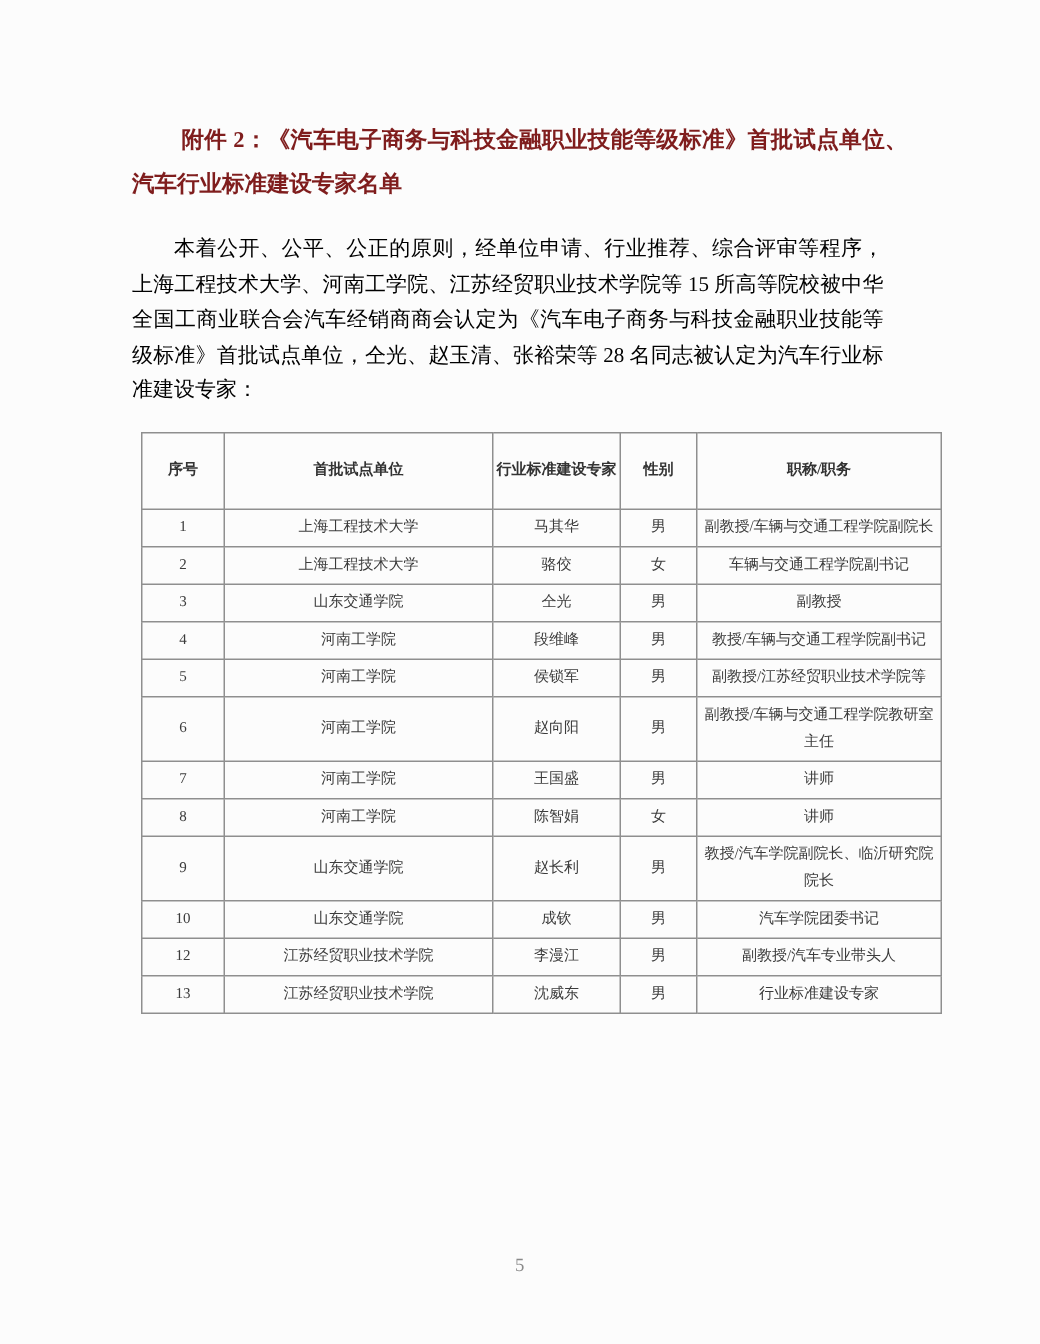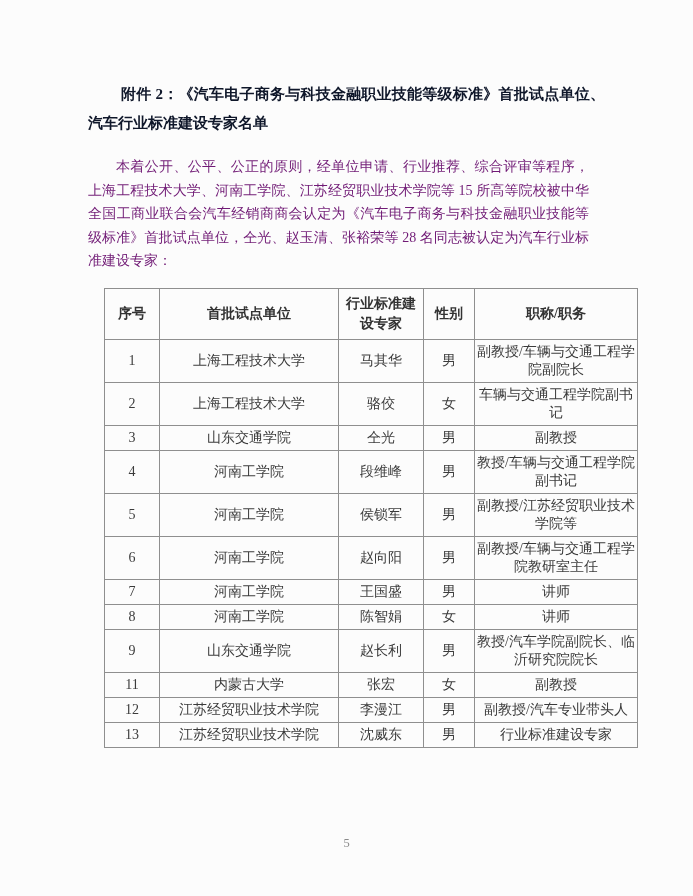--- a/index.html
+++ b/index.html
@@ -20,41 +20,41 @@
   }
   .content {
     position: absolute;
     left: 88px;
     top: 80px;
     width: 517px;
   }
   .heading {
     font-size: 15px;
     font-weight: bold;
-    color: #0f172a;
+    color: #7f1d1d;
     line-height: 29px;
     text-indent: 2.2em;
     text-align: justify;
     margin: 0;
   }
   .intro {
     margin: 17px 16px 0 0;
     font-size: 14px;
     line-height: 23.5px;
     text-indent: 2em;
     text-align: justify;
-    color: #701a75;
+    color: #000000;
   }
   table.experts {
     margin-top: 15px;
-    margin-left: 16px;
+    margin-left: 6px;
     border-collapse: collapse;
     table-layout: fixed;
     width: 508px;
-    font-size: 14px;
+    font-size: 10px;
     color: #3b3b3b;
   }
   table.experts th, table.experts td {
     border: 1px solid #8f8f8f;
     text-align: center;
     vertical-align: middle;
     padding: 3px 2px;
     line-height: 18px;
     overflow: hidden;
     word-break: break-all;
@@ -156,25 +156,25 @@
             <td class="col4">讲师</td>
           </tr>
           <tr>
             <td class="col0">9</td>
             <td class="col1">山东交通学院</td>
             <td class="col2">赵长利</td>
             <td class="col3">男</td>
             <td class="col4">教授/汽车学院副院长、临沂研究院院长</td>
           </tr>
           <tr>
-            <td class="col0">11</td>
-            <td class="col1">内蒙古大学</td>
-            <td class="col2">张宏</td>
-            <td class="col3">女</td>
-            <td class="col4">副教授</td>
+            <td class="col0">10</td>
+            <td class="col1">山东交通学院</td>
+            <td class="col2">成钦</td>
+            <td class="col3">男</td>
+            <td class="col4">汽车学院团委书记</td>
           </tr>
           <tr>
             <td class="col0">12</td>
             <td class="col1">江苏经贸职业技术学院</td>
             <td class="col2">李漫江</td>
             <td class="col3">男</td>
             <td class="col4">副教授/汽车专业带头人</td>
           </tr>
           <tr>
             <td class="col0">13</td>

